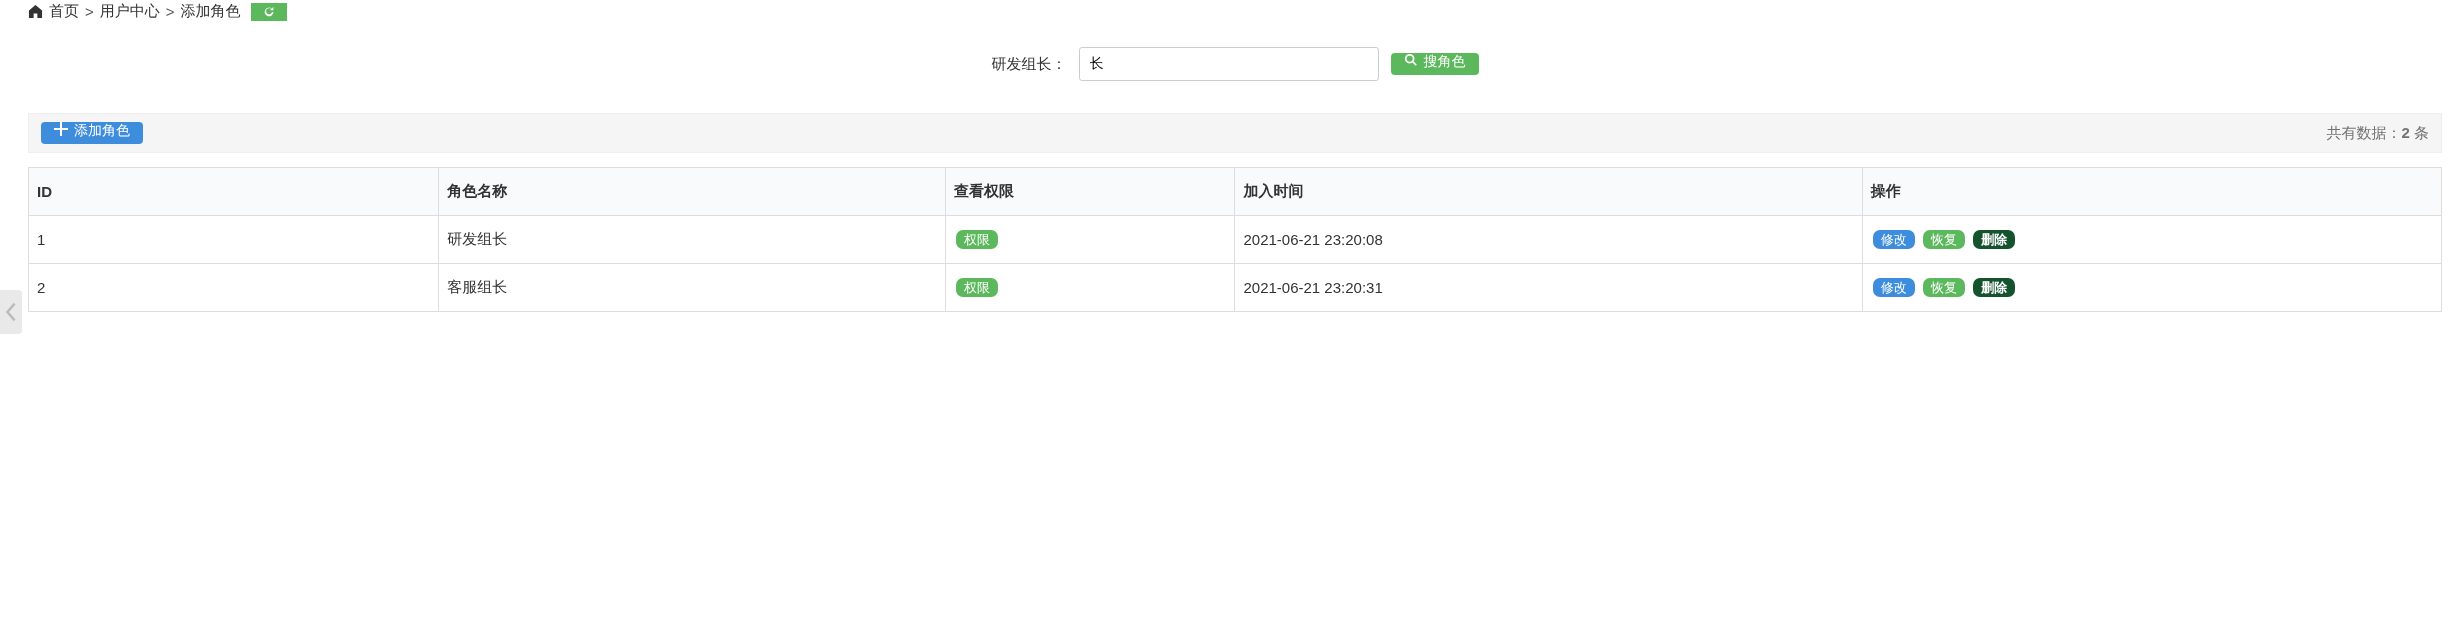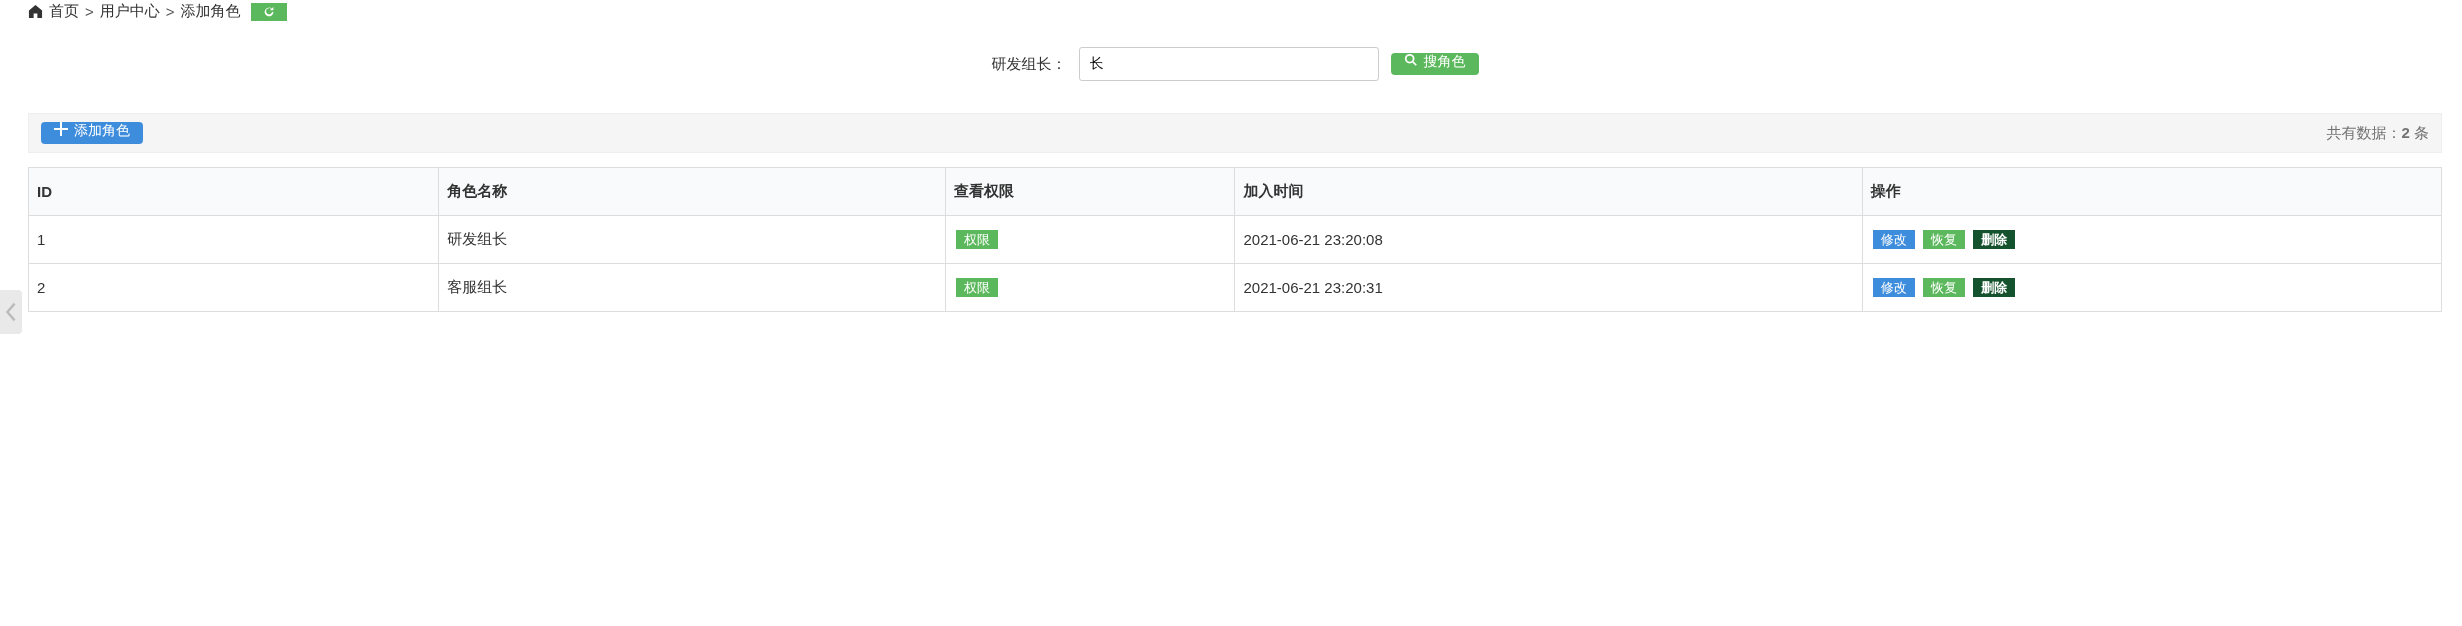--- a/index.html
+++ b/index.html
@@ -97,21 +97,21 @@
     font-size: 15px;
   }
   table.data th {
     background: #f8fafb;
     font-weight: 600;
   }
   
   .badge {
     display: inline-block;
     color: #fff;
-    border-radius: 0;
+    border-radius: 7px;
     padding: 3px 8px;
     font-size: 13px;
     line-height: 1;
     margin: 0 2px;
   }
   .badge-green  { background: #5cb85c; }
   .badge-blue   { background: #3e8ddd; }
   .badge-red    { background: #14532d; font-weight: bold; }
   .badge-click  { cursor: pointer; }
   

